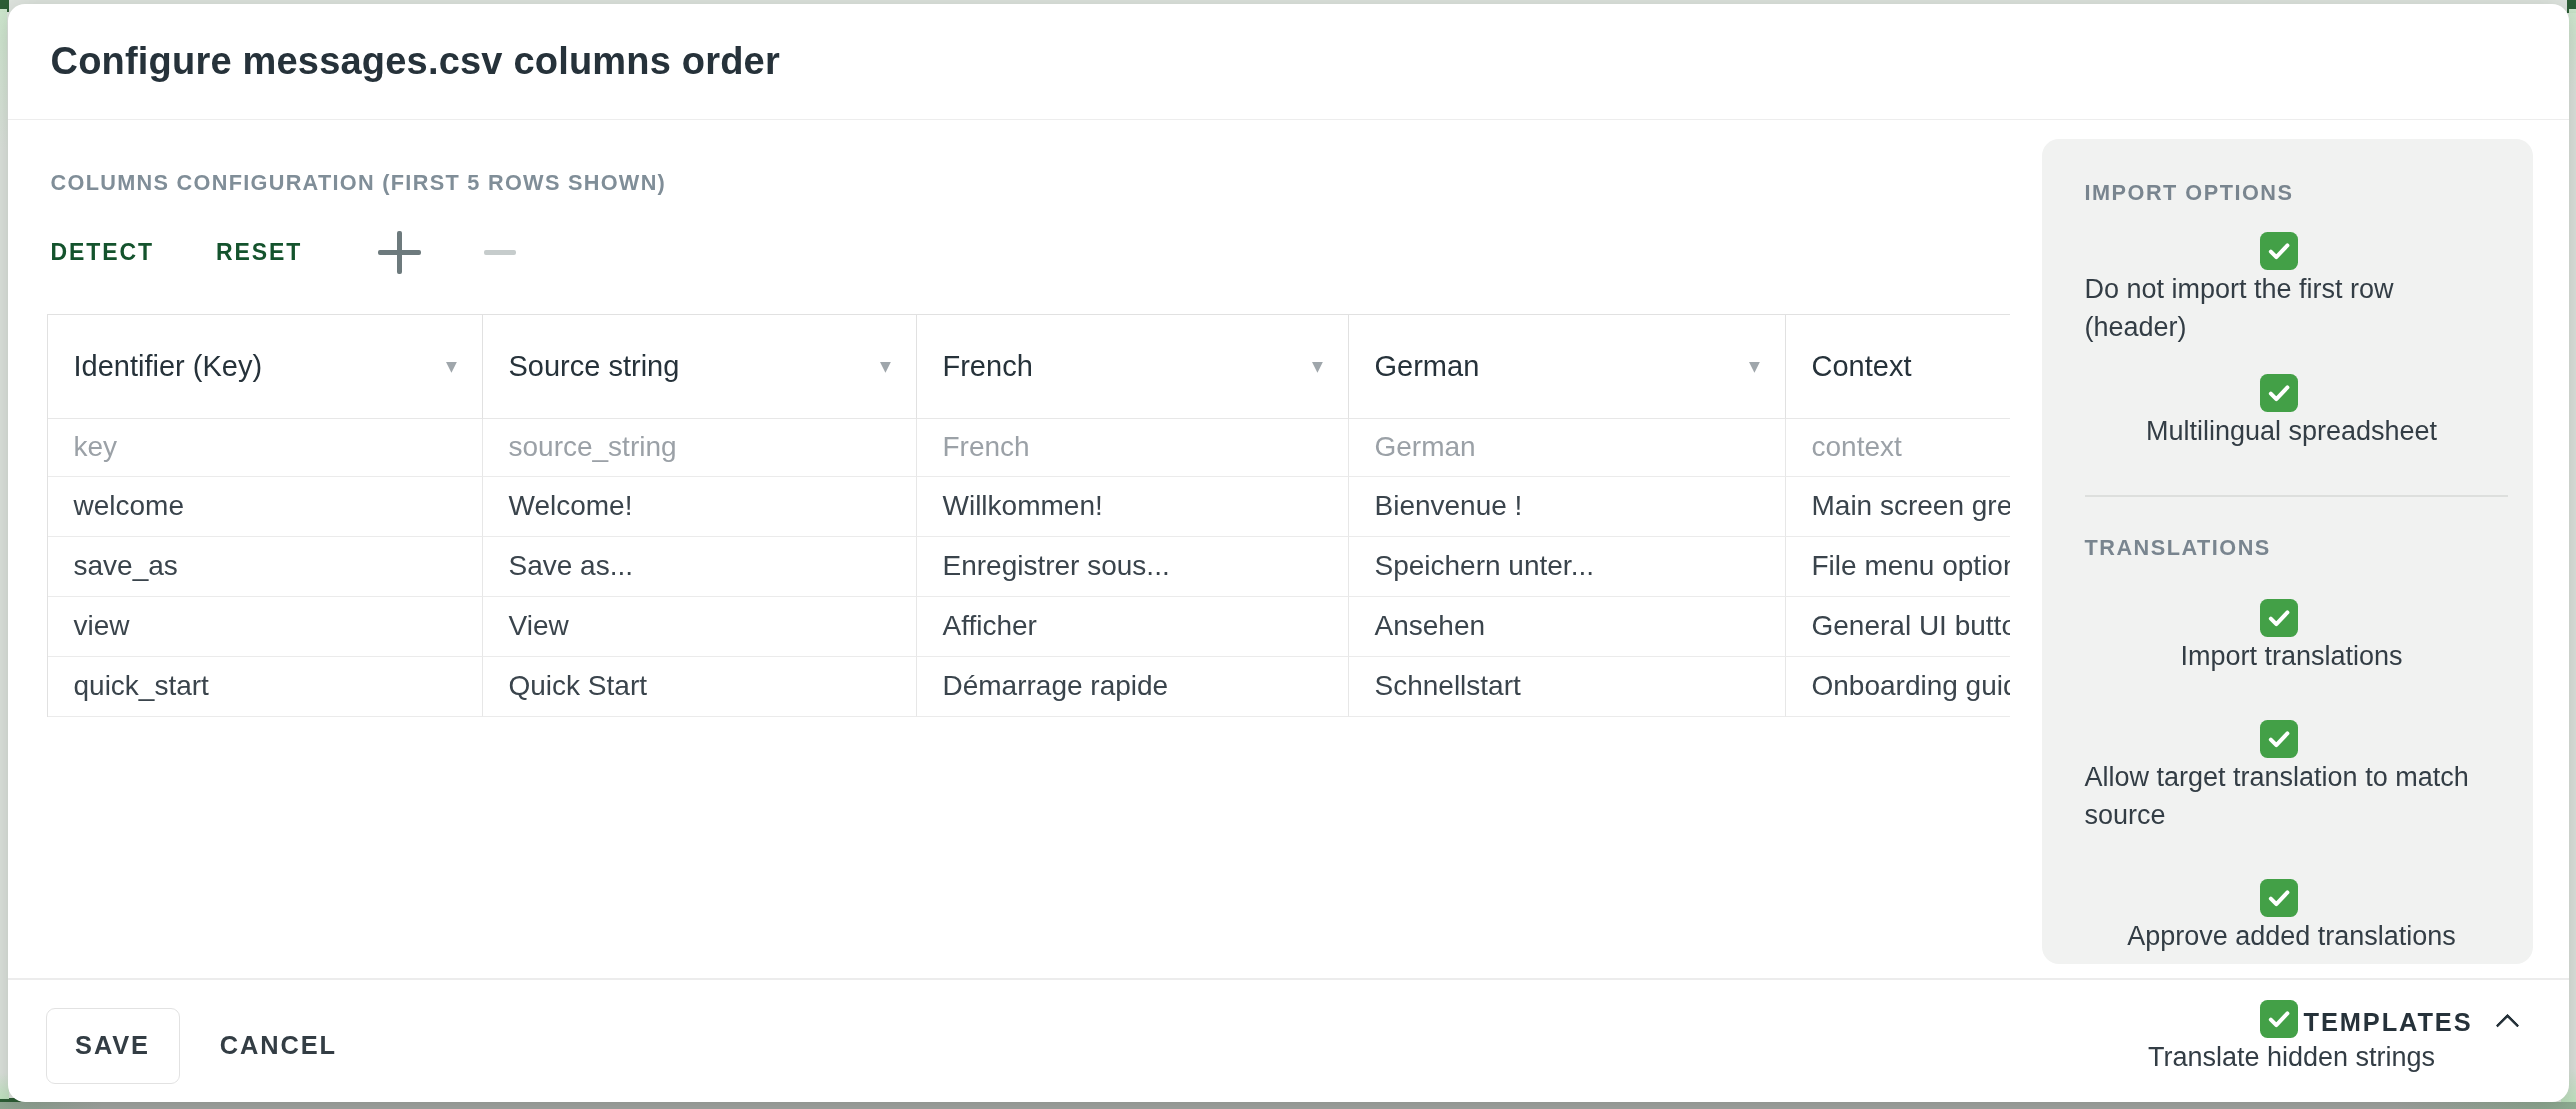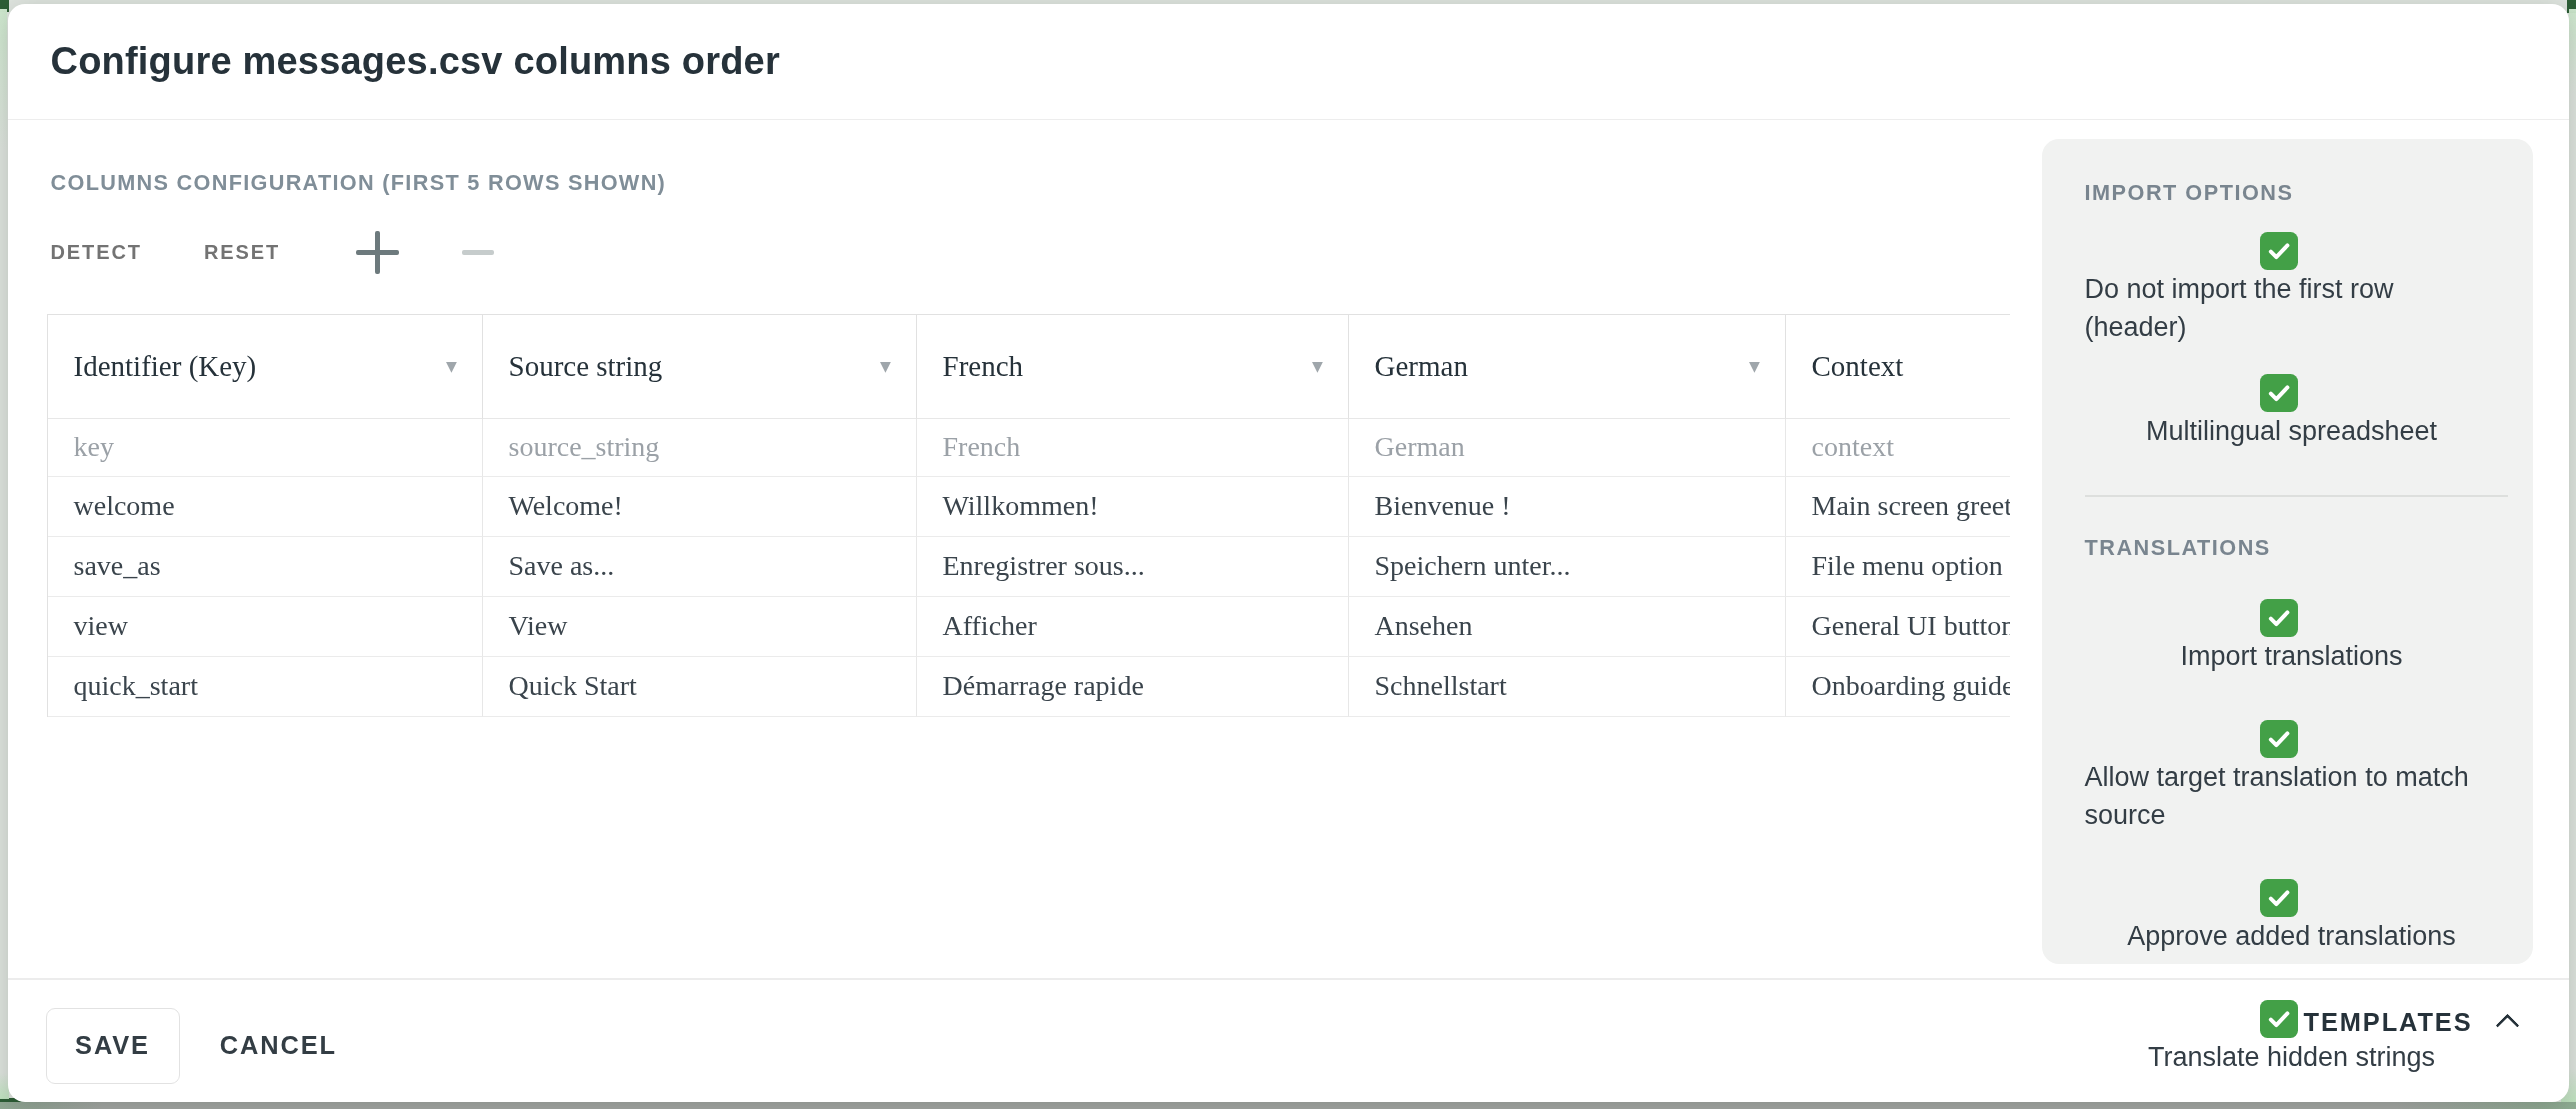--- a/index.html
+++ b/index.html
@@ -36,40 +36,40 @@
   }
   .dlg-title { font-size:38px; font-weight:bold; color:#26323a; letter-spacing:0.2px; }
 
   .section-label {
     position:absolute; left:43px; top:166px;
     font-size:21.7px; font-weight:bold; color:#808e98; letter-spacing:1.3px;
   }
 
   
   .toolbar { position:absolute; left:43px; top:224px; height:49px; display:flex; align-items:center; }
-  .txt-btn { font-size:20px; font-weight:bold; letter-spacing:1.9px; color:#737373; cursor:pointer; }
+  .txt-btn { font-size:23px; font-weight:bold; letter-spacing:1.9px; color:#14532d; cursor:pointer; }
   .btn-detect { margin-right:62px; }
   .btn-reset  { margin-right:73px; }
   .icon-btn { display:flex; align-items:center; justify-content:center; width:49px; height:49px; cursor:pointer; }
   .btn-plus { margin-right:51px; position:relative; }
   .plus-h, .plus-v { position:absolute; background:#6d7a7d; border-radius:1.9px; }
   .plus-h { width:43px; height:4.7px; }
   .plus-v { width:4.7px; height:43px; }
   .minus-bar { width:32px; height:4.7px; background:#c6cccc; border-radius:1.9px; }
 
   
   .table-clip {
     position:absolute; left:39px; top:310px;
     width:1963px; height:412px; overflow:hidden;
   }
   .table-inner {
     display:grid; width:2305px;
     grid-template-columns:435px 434px 432px 437px 567px;
     grid-auto-rows:auto;
-    border-left:1.9px solid #e1e1e1; border-top:1.9px solid #e1e1e1;font-family:Liberation Serif, serif;
+    border-left:1.9px solid #e1e1e1; border-top:1.9px solid #e1e1e1;
   }
   .th {
     height:104px; background:#fff;
     border-right:1.9px solid #e1e1e1; border-bottom:1.9px solid #e7e7e7;
     display:flex; align-items:center; justify-content:space-between;
     padding:0 24.5px 0 26px; cursor:pointer; position:relative;
   }
   .thlabel { font-size:29px; color:#26323a; }
   .caret { font-size:21.7px; color:#9fa6ab; }
   .td {

